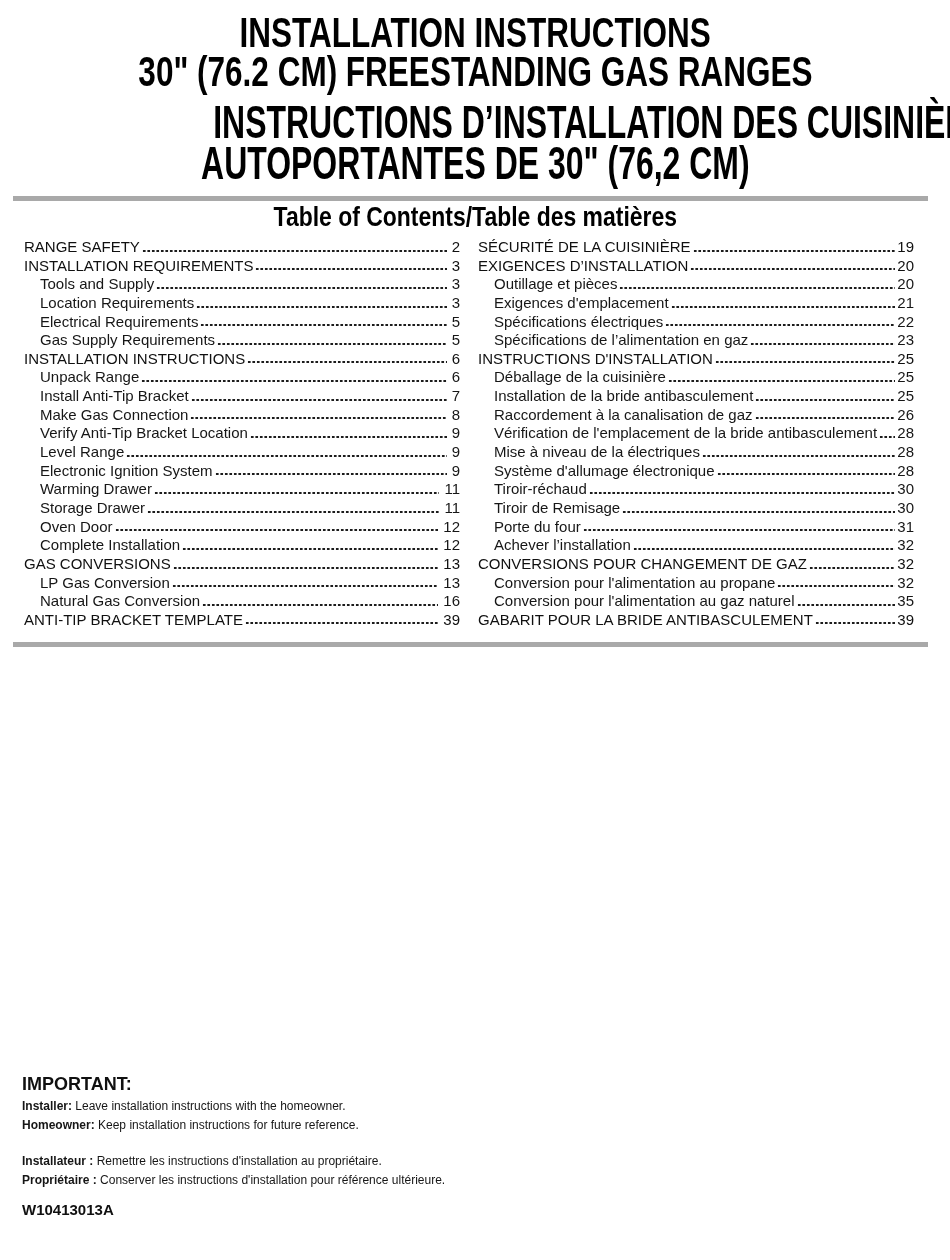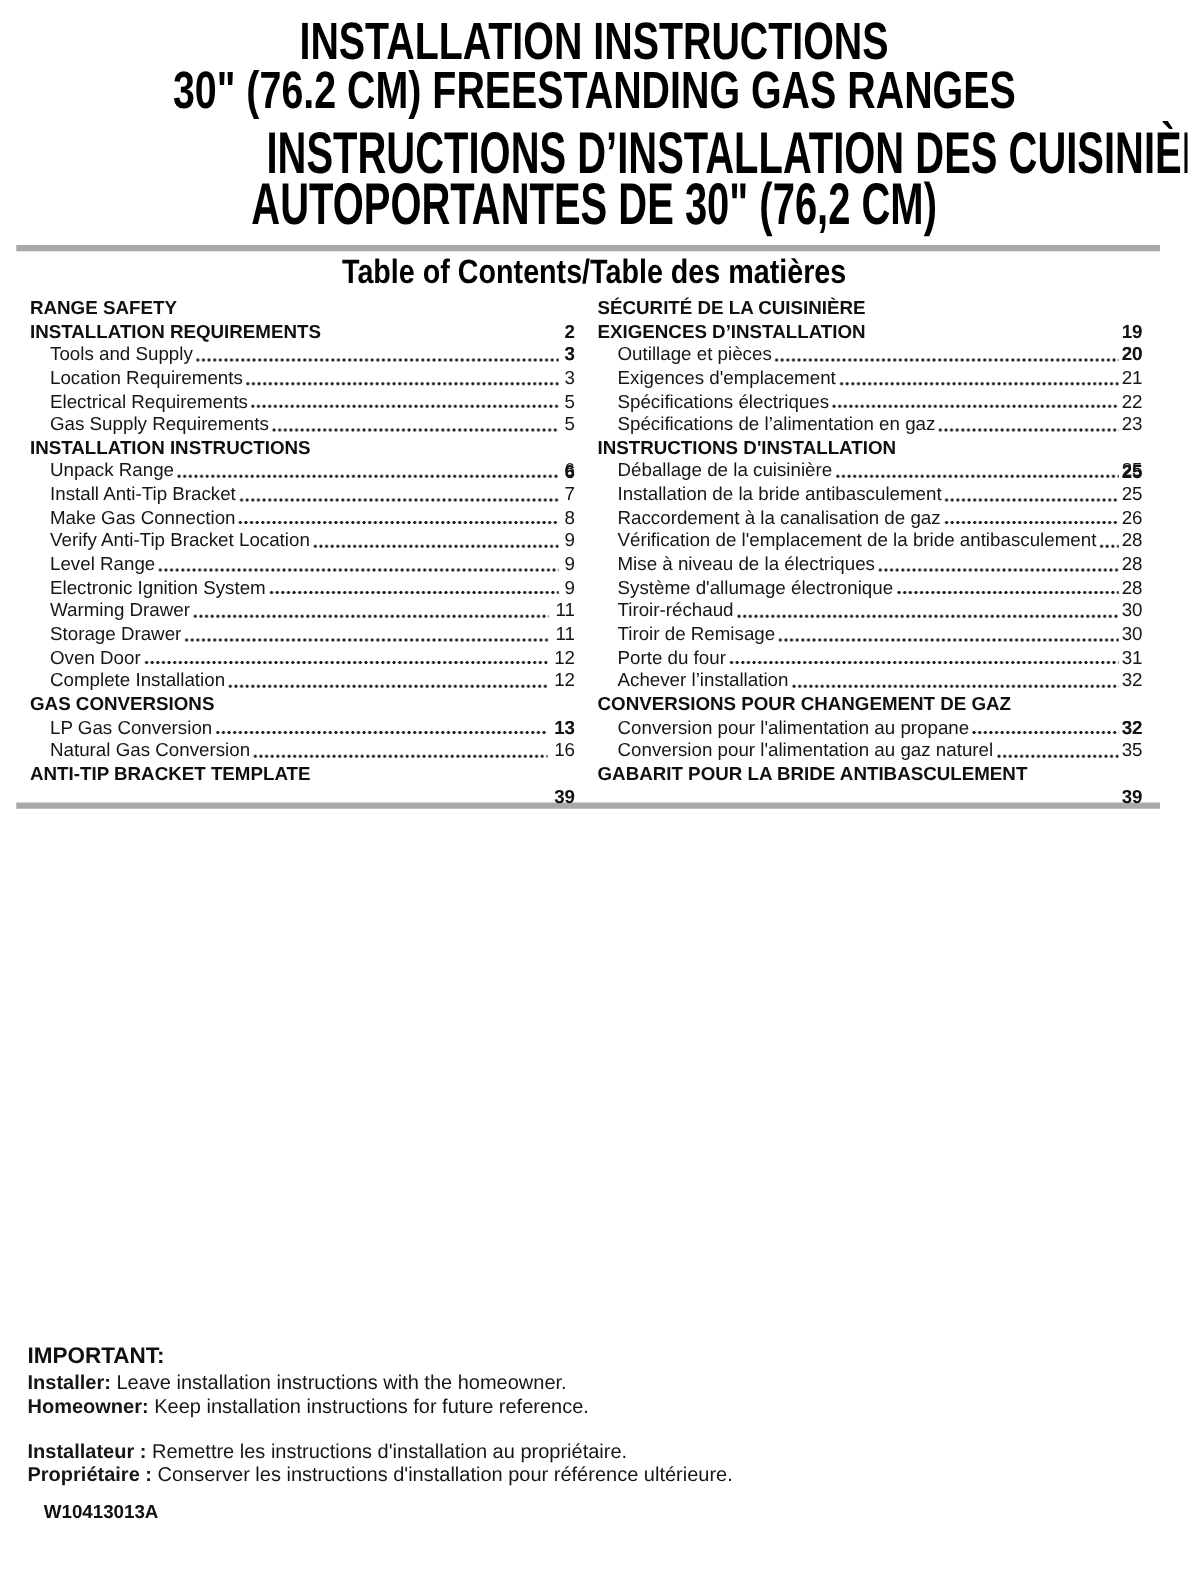--- a/index.html
+++ b/index.html
@@ -30,41 +30,41 @@
   .toc-heading {
     margin: 3px 0 0 0; text-align: center; color: #000;
     font-size: 27px; line-height: 26px; font-weight: 700; white-space: nowrap;
   }
   .toc-heading .t-inner { transform: scaleX(0.85); }
 
   
   .toc-columns { display: flex; gap: 18px; padding: 0 36px 0 24px; margin-top: 8px; }
   .toc-col { width: 436px; }
   .toc-row { display: flex; height: 18.65px; line-height: 18.65px; font-size: 15px; color: #161616; }
-  .toc-row.level-1 { font-weight: 700; color: #101010; flex-direction: column; }
+  .toc-row.level-1 { font-weight: 400; color: #101010; }
   .toc-row.level-2 .toc-label { padding-left: 16px; }
   .toc-label { white-space: nowrap; flex: 0 0 auto; }
   .toc-leader {
     flex: 1 1 0; min-width: 6px; margin: 0 1px 0 2px;
     background-image: radial-gradient(circle, #1c1c1c 1.05px, transparent 1.45px);
     background-size: 4.5px 4px;
     background-repeat: repeat-x;
     background-position: left bottom 4px;
   }
   .toc-page { flex: 0 0 auto; text-align: right; }
   .toc-left .toc-page { padding-left: 4px; }
   .toc-right .toc-page { padding-left: 1px; }
 
   
   .notices { padding-left: 22px; margin-top: 428px; }
   .notice-heading { margin: 0 0 3px 0; font-size: 18px; line-height: 19px; font-weight: 700; color: #101010; }
-  .notice-line { margin: 0; font-size: 16px; line-height: 19px; color: #161616; }
+  .notice-line { margin: 0; font-size: 12px; line-height: 19px; color: #161616; }
   .notice-lead { font-weight: 700; }
   .notice + .notice { margin-top: 17px; }
-  .doc-number { margin-top: 11px; font-size: 15px; font-weight: 700; color: #101010; margin-left: 13px; }
+  .doc-number { margin-top: 11px; font-size: 15px; font-weight: 700; color: #101010; }
 </style>
 </head>
 <body>
 
 <header class="title-block">
   <div class="t-line t-en"><span class="t-inner">INSTALLATION INSTRUCTIONS</span></div>
   <div class="t-line t-en"><span class="t-inner">30" (76.2 CM) FREESTANDING GAS RANGES</span></div>
   <div class="t-line t-fr t-fr-first"><span class="t-inner">INSTRUCTIONS D’INSTALLATION DES CUISINIÈRES À GAZ</span></div>
   <div class="t-line t-fr"><span class="t-inner">AUTOPORTANTES DE 30" (76,2 CM)</span></div>
 </header>

